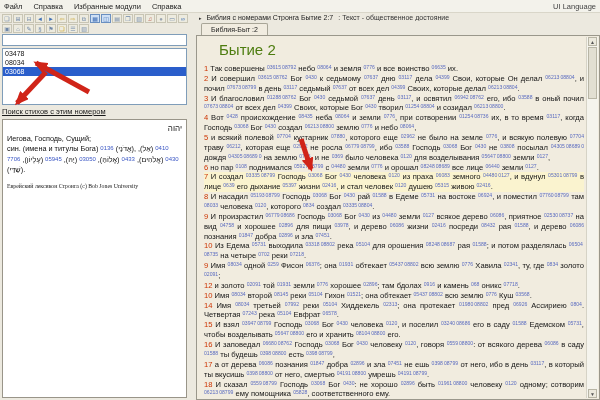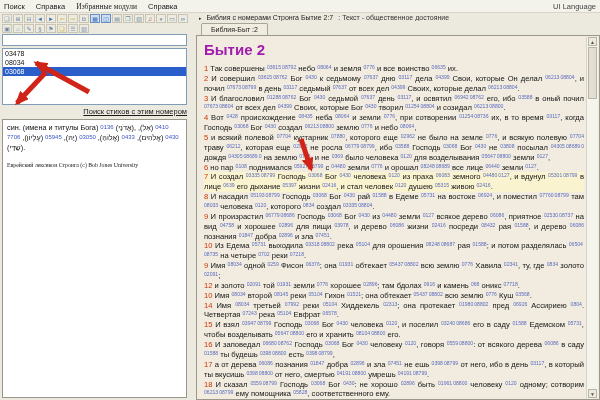--- a/index.html
+++ b/index.html
@@ -17,50 +17,50 @@
   .titleline{position:absolute;left:199px;top:14px;right:4px;font-size:7px;color:#222;display:flex;gap:5px;align-items:center;white-space:nowrap;overflow:hidden}
   .bullet{font-size:5px;color:#333}
   .subtitle{color:#333}
   .tabstrip{position:absolute;left:196px;top:23px;right:0;height:12px}
   .tab{position:absolute;left:5px;bottom:0;height:11px;padding:0 9px;font-size:7px;line-height:11px;background:#f1ece0;border:1px solid #a8a597;border-bottom:none;border-radius:2px 2px 0 0;color:#222}
   
   .num-input{position:absolute;left:2px;top:34px;width:185px;height:12px;border:1px solid #7f9db9;background:#fff;font-size:7px;box-sizing:border-box;padding:0 2px}
   .listbox{position:absolute;left:2px;top:48px;width:185px;height:57px;background:#fff;border:1px solid #7f9db9;font-size:7px;overflow:hidden;box-sizing:border-box;color:#111}
   .li{height:9px;line-height:9px;padding-left:2px;cursor:default}
   .li.sel{background:#2a5ecb;color:#fff}
-  .searchbtn{position:absolute;left:2px;top:106px;width:185px;height:12px;text-align:right;font-size:7.5px;line-height:12px;color:#1a1a1a;text-decoration:underline;cursor:default}
+  .searchbtn{position:absolute;left:2px;top:106px;width:185px;height:12px;text-align:left;font-size:7.5px;line-height:12px;color:#1a1a1a;text-decoration:underline;cursor:default}
   .lexicon{position:absolute;left:2px;top:119px;width:185px;bottom:2px;background:#fff;border:1px solid #999589;padding:3px 4px;font-size:7.3px;line-height:1.4;box-sizing:border-box;color:#111;overflow:hidden}
   .heb{font-size:8px;direction:rtl;unicode-bidi:isolate}
   .lexsyn .it{}
   .lexsrc{margin-top:7px;font-size:5.8px;color:#222;font-family:"Liberation Serif",serif}
   
   .rightpanel{position:absolute;left:196px;top:35px;right:0;bottom:0;background:#f1ecdf;border:1px solid #9a978b;box-sizing:border-box;overflow:hidden}
   .textarea{position:absolute;left:7px;top:3px;right:15px;bottom:0;overflow:hidden}
-  .btitle{font-size:15px;font-weight:bold;color:#a21caf;margin:2px 0 6px 0}
+  .btitle{font-size:15px;font-weight:normal;color:#4d7c0f;margin:2px 0 6px 15px}
   .verse{font-size:7.6px;line-height:1.3;text-align:justify;color:#141414}
   .verse.hl{background:#faf3cf}
   .vn{color:#cc3300}
   sup.sn{color:#5b6cc0;font-size:5.1px;line-height:0;vertical-align:2.5px;text-decoration:none;cursor:pointer}
   .lexicon sup.sn{color:#3a56c4;font-size:6px;vertical-align:1.5px}
   
   .scrollbar{position:absolute;right:1px;top:1px;bottom:1px;width:11px;background:#f5f4ed;border-left:1px solid #d6d3c6}
   .sbtn{position:absolute;left:1px;width:9px;height:9px;background:#ece9dd;border:1px solid #b8b5a5;font-size:5px;text-align:center;line-height:8px;color:#555;box-sizing:border-box}
   .sb-up{top:0}.sb-down{bottom:0}
   .sthumb{position:absolute;left:1px;top:10px;width:9px;height:52px;background:#e2dfd2;border:1px solid #b8b5a5;box-sizing:border-box}
   
   .overlay{position:absolute;left:0;top:0;pointer-events:none;z-index:50}
 </style>
 </head>
 <body>
 
 <div class="menubar">
   <span class="uilang" style="order:99">UI Language</span>
-<span class="mi" style="order: 0;">Поиск</span>
+<span class="mi" style="order: 0;">Файл</span>
     <span class="mi" style="order: 1;">Справка</span>
-    <span class="mi" style="order: 2; font-family: Liberation Serif, serif;">Избранные модули</span>
+    <span class="mi" style="order: 2;">Избранные модули</span>
     <span class="mi" style="order: 3;">Справка</span>
   </div>
 
 <div class="tb tb1">
     <span class="tbi" style="color: rgb(111, 135, 168);">❏</span>
     <span class="tbi" style="color: rgb(111, 135, 168);">⊞</span>
     <span class="tbi" style="color: rgb(111, 135, 168);">⊟</span>
     <span class="tbi" style="color: rgb(63, 111, 181);">◄</span>
     <span class="tbi" style="color: rgb(63, 111, 181);">►</span>
     <span class="tbi" style="color: rgb(201, 162, 39);">⇦</span>
@@ -98,20 +98,22 @@
 
 <input class="num-input" value="" style="">
 <div class="listbox">
     <div class="li">03478</div>
     <div class="li">08034</div>
     <div class="li sel">03068</div>
   </div>
 <div class="searchbtn">Поиск стихов с этим номером</div>
 
 <div class="lexicon">
+  <div class="heb">יהוה</div>
+  <div>Иегова, Господь, Сущий;</div>
   <div class="lexsyn"><span class="it">син.</span><span id="lexsyn-rich"> (имена и титулы Бога) <sup class="sn">0136</sup> (אֲדֹנָי), <sup class="sn">0410</sup> (אֵל), <sup class="sn">0430</sup> (אֱלֹהִים), <sup class="sn">0433</sup> (אֱלוֹהַּ), <sup class="sn">03050</sup> (יָהּ), <sup class="sn">05945</sup> (עֶלְיוֹן), <sup class="sn">7706</sup> (שַׁדַּי).</span></div>
   <div class="lexsrc">Еврейский лексикон Стронга (с) Bob Jones University</div>
 </div>
 
 <div class="rightpanel">
   <div class="textarea">
     <div class="btitle">Бытие 2</div>
     <div id="verses">
         <div class="verse"><span class="vn">1 </span>Так совершены <sup class="sn">03615</sup><sup class="sn"> 08792</sup> небо <sup class="sn">08064</sup> и земля <sup class="sn">0776</sup> и все воинство <sup class="sn">06635</sup> их.</div>
         <div class="verse"><span class="vn">2 </span>И совершил <sup class="sn">03615</sup><sup class="sn"> 08762</sup> Бог <sup class="sn">0430</sup> к седьмому <sup class="sn">07637</sup> дню <sup class="sn">03117</sup> дела <sup class="sn">04399</sup> Свои, которые Он делал <sup class="sn">06213</sup><sup class="sn"> 08804</sup>, и почил <sup class="sn">07673</sup><sup class="sn"> 08799</sup> в день <sup class="sn">03117</sup> седьмый <sup class="sn">07637</sup> от всех дел <sup class="sn">04399</sup> Своих, которые делал <sup class="sn">06213</sup><sup class="sn"> 08804</sup>.</div>

